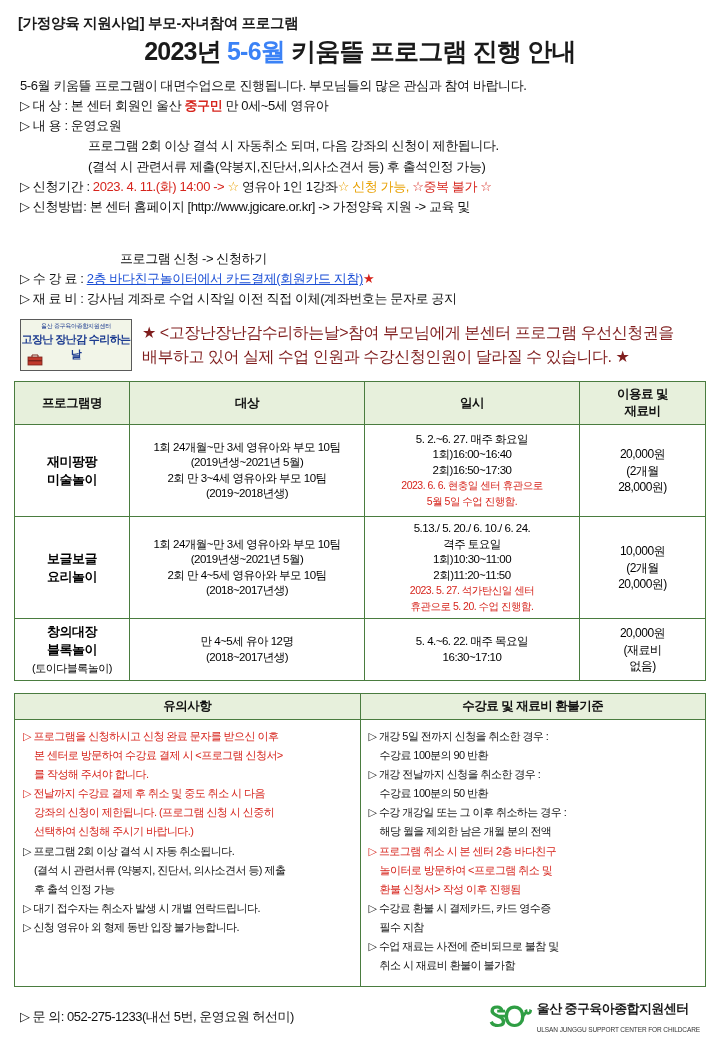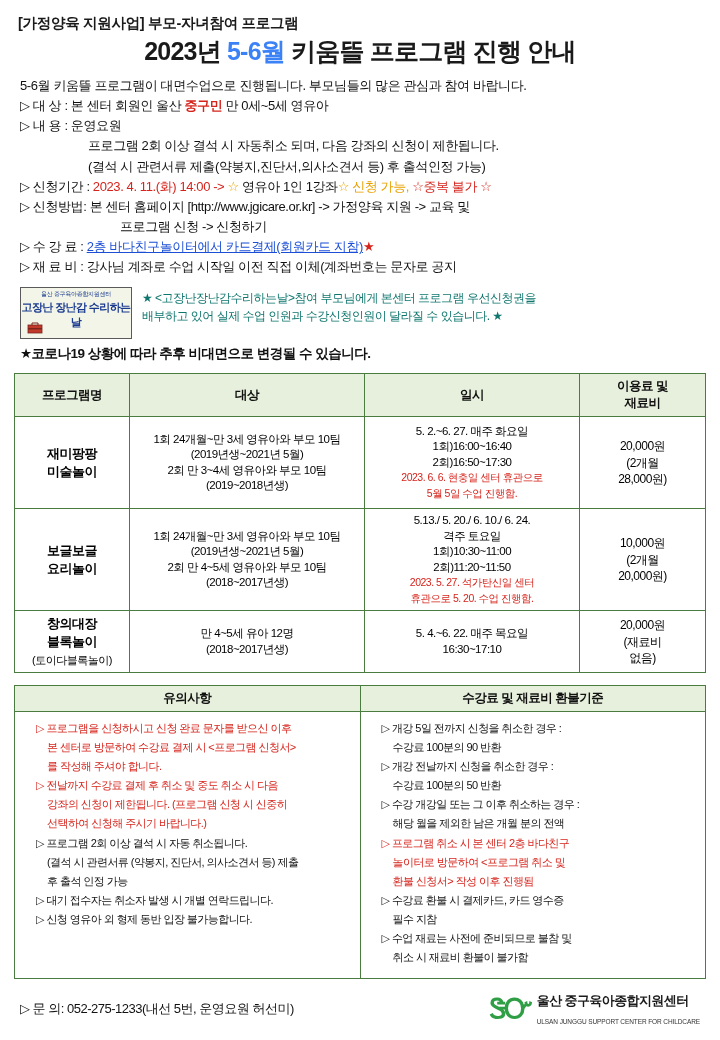--- a/index.html
+++ b/index.html
@@ -37,21 +37,21 @@
   
   .intro {
     font-size: 13px;
     color: #111;
     line-height: 1.55;
     letter-spacing: -0.4px;
     padding: 0 6px;
   }
   .intro .line { white-space: nowrap; }
   .intro .ind2 { padding-left: 68px; }
-  .intro .ind3 { padding-left: 100px; }
+  .intro .ind3 { padding-left: 100px; margin-top: 32px; }
   .red { color: #d6241c; }
   .blue-u { color: #1c4fd6; text-decoration: underline; }
   .bold { font-weight: bold; }
   .star { color: #e8a000; }
   .redstar { color: #d6241c; }
 
   
   .noticerow {
     display: flex;
     align-items: flex-start;
@@ -89,22 +89,22 @@
     text-align: center;
     letter-spacing: -0.4px;
     margin-top: 7px;
   }
   .logo-icon {
     position: absolute;
     left: 6px; bottom: 3px;
     width: 16px; height: 16px;
   }
   .notice-text {
-    font-size: 12px;
-    color: #0f766e;
+    font-size: 16px;
+    color: #7f1d1d;
     line-height: 1.5;
     letter-spacing: -0.5px;
     padding-top: 6px;
   }
   .corona {
     font-size: 13.5px;
     font-weight: bold;
     color: #111;
     letter-spacing: -0.5px;
     margin: 6px 0 0 6px;
@@ -155,21 +155,21 @@
     border: 1px solid #4a7c3f;
     font-size: 12.5px;
     font-weight: bold;
     height: 26px;
     letter-spacing: -0.5px;
     color: #111;
   }
   .note-table td {
     border: 1px solid #4a7c3f;
     vertical-align: top;
-    padding: 8px 8px 10px 21px;
+    padding: 8px 8px 10px 8px;
     font-size: 11px;
     line-height: 1.55;
     letter-spacing: -0.55px;
     color: #111;
   }
   .note-table td p { margin: 0 0 2px 0; }
   .note-ind { padding-left: 11px; display: block; }
 
   
   .footer {
@@ -243,21 +243,20 @@
         <rect x="1" y="6" width="14" height="8" fill="#c0392b" stroke="#7b241c" stroke-width="0.8"></rect>
         <path d="M5 6 V4 h6 v2" fill="none" stroke="#7b241c" stroke-width="1"></path>
         <rect x="1" y="9" width="14" height="1.4" fill="#7b241c"></rect>
       </svg>
     </div>
     <div class="notice-text">
       <div>★ &lt;고장난장난감수리하는날&gt;참여 부모님에게 본센터 프로그램 우선신청권을</div>
       <div>배부하고 있어 실제 수업 인원과 수강신청인원이 달라질 수 있습니다. ★</div>
     </div>
   </div>
-  <div class="corona">★코로나19 상황에 따라 추후 비대면으로 변경될 수 있습니다.</div>
 
   <table class="prog-table">
     <colgroup>
       <col style="width:115px">
         <col style="width:235px">
         <col style="width:215px">
         <col style="width:none">
     </colgroup>
     <thead>
       <tr>

